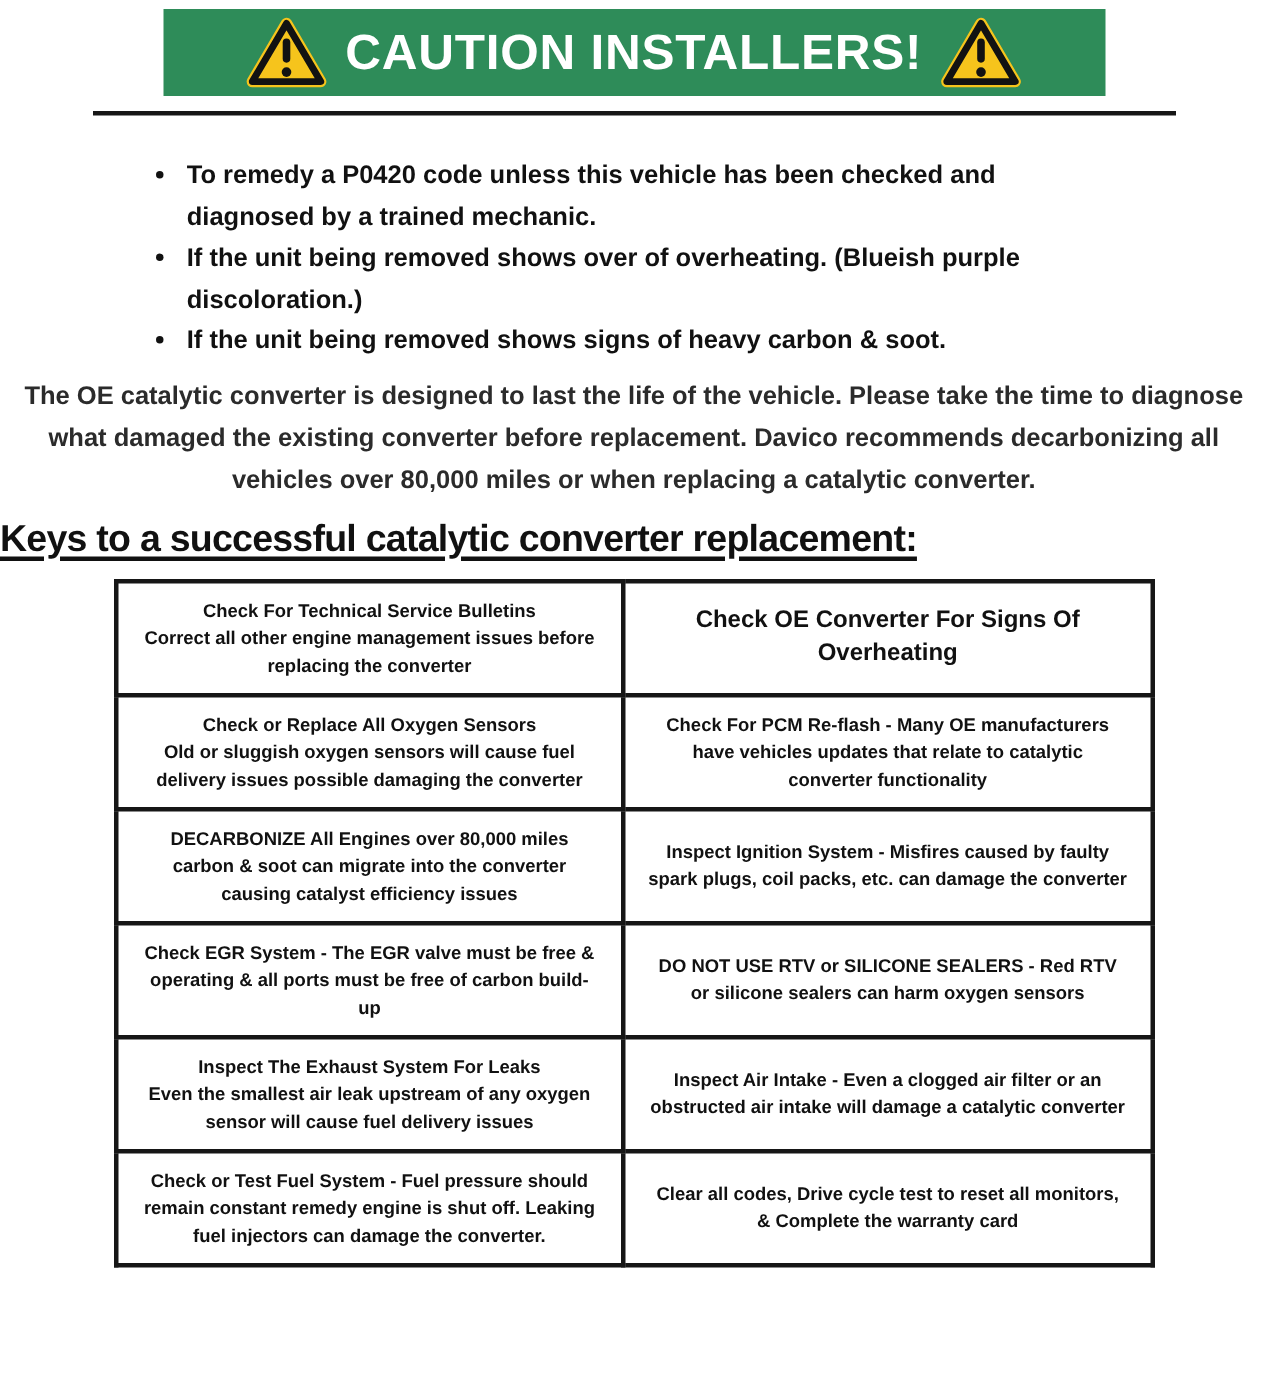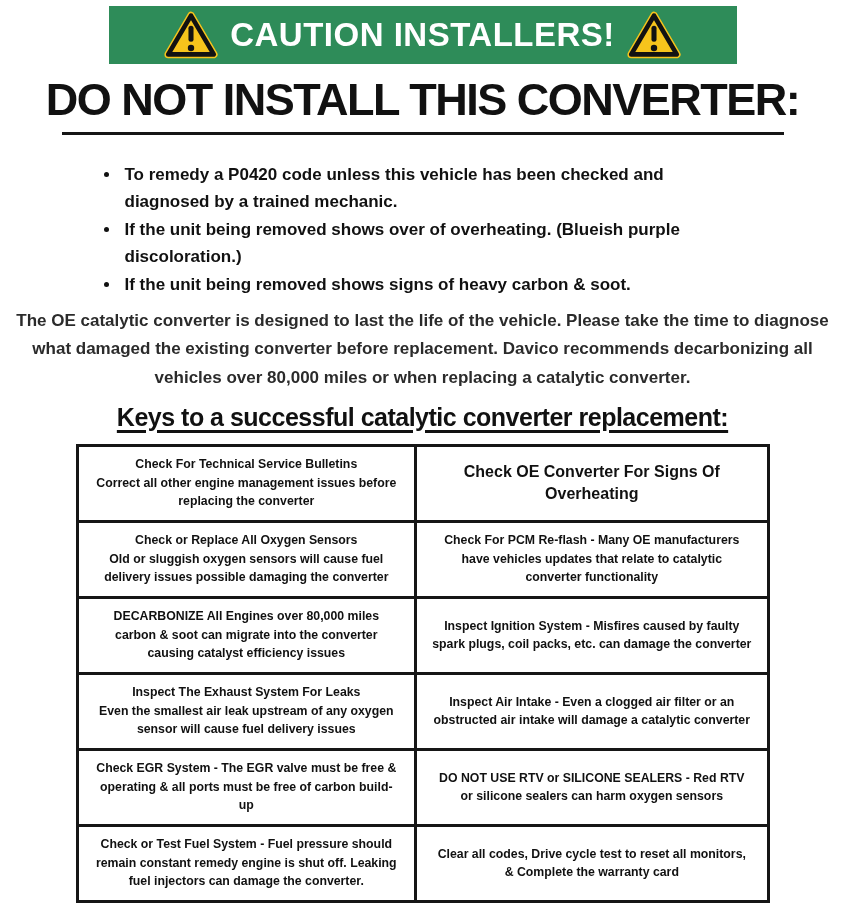--- a/index.html
+++ b/index.html
@@ -75,21 +75,20 @@
     text-align: center;
     font-size: 17px;
     line-height: 1.65;
     font-weight: bold;
     color: #2b2b2b;
   }
 
   
   .keys-heading {
     margin: 11px 0 0;
-    text-align: center;
     font-size: 25px;
     font-weight: bold;
     letter-spacing: -0.5px;
     text-decoration: underline;
     text-decoration-thickness: 2.5px;
     text-underline-offset: 4px;
   }
 
   
   .keys-table {
@@ -128,21 +127,20 @@
     </svg>
     <span class="banner-title">CAUTION INSTALLERS!</span>
     <svg class="tri-icon" width="54" height="48" viewBox="0 0 64 56" aria-hidden="true">
       <path d="M32 5 L59 51 L5 51 Z" fill="#F6C41C" stroke="#F6C41C" stroke-width="9" stroke-linejoin="round"></path>
       <path d="M32 5 L59 51 L5 51 Z" fill="#F6C41C" stroke="#121212" stroke-width="5.5" stroke-linejoin="round"></path>
       <rect x="29" y="17" width="6" height="19" rx="3" fill="#121212"></rect>
       <circle cx="32" cy="43.5" r="3.8" fill="#121212"></circle>
     </svg>
   </div>
 
-  <h1 class="headline">DO NOT INSTALL THIS CONVERTER:</h1>
 
   <hr class="rule">
 
   <ul class="warnings">
     <li>To remedy a P0420 code unless this vehicle has been checked and diagnosed by a trained mechanic.</li>
     <li>If the unit being removed shows over of overheating. (Blueish purple discoloration.)</li>
     <li>If the unit being removed shows signs of heavy carbon &amp; soot.</li>
   </ul>
 
   <p class="intro">The OE catalytic converter is designed to last the life of the vehicle. Please take the time to diagnose what damaged the existing converter before replacement. Davico recommends decarbonizing all vehicles over 80,000 miles or when replacing a catalytic converter.</p>
@@ -159,27 +157,27 @@
       <tr>
         <td class="col-left">Check or Replace All Oxygen Sensors
 Old or sluggish oxygen sensors will cause fuel delivery issues possible damaging the converter</td>
         <td class="col-right">Check For PCM Re-flash - Many OE manufacturers have vehicles updates that relate to catalytic converter functionality</td>
       </tr>
       <tr>
         <td class="col-left">DECARBONIZE All Engines over 80,000 miles carbon &amp; soot can migrate into the converter causing catalyst efficiency issues</td>
         <td class="col-right">Inspect Ignition System - Misfires caused by faulty spark plugs, coil packs, etc. can damage the converter</td>
       </tr>
       <tr>
+        <td class="col-left">Check EGR System - The EGR valve must be free &amp; operating &amp; all ports must be free of carbon build-up</td>
+        <td class="col-right">DO NOT USE RTV or SILICONE SEALERS - Red RTV or silicone sealers can harm oxygen sensors</td>
+      </tr>
+      <tr>
         <td class="col-left">Inspect The Exhaust System For Leaks
 Even the smallest air leak upstream of any oxygen sensor will cause fuel delivery issues</td>
         <td class="col-right">Inspect Air Intake - Even a clogged air filter or an obstructed air intake will damage a catalytic converter</td>
-      </tr>
-      <tr>
-        <td class="col-left">Check EGR System - The EGR valve must be free &amp; operating &amp; all ports must be free of carbon build-up</td>
-        <td class="col-right">DO NOT USE RTV or SILICONE SEALERS - Red RTV or silicone sealers can harm oxygen sensors</td>
       </tr>
       <tr>
         <td class="col-left">Check or Test Fuel System - Fuel pressure should remain constant remedy engine is shut off.  Leaking fuel injectors can damage the converter.</td>
         <td class="col-right">Clear all codes,  Drive cycle test to reset all monitors, &amp; Complete the warranty card</td>
       </tr>
     </tbody>
   </table>
 
 </div>
 

